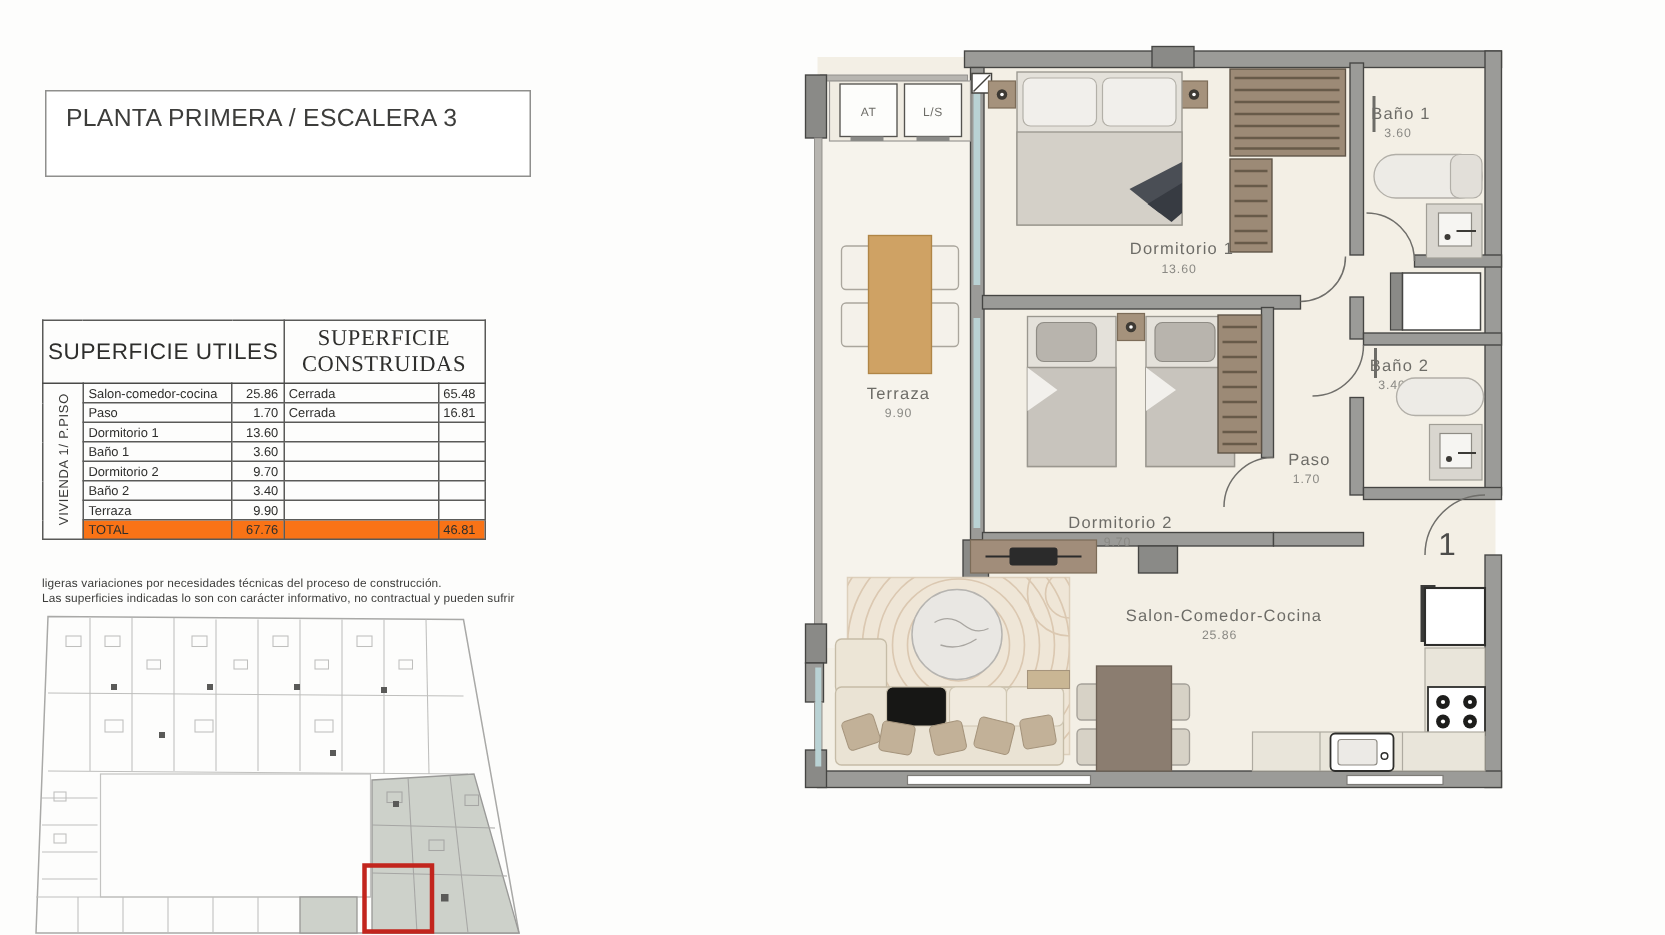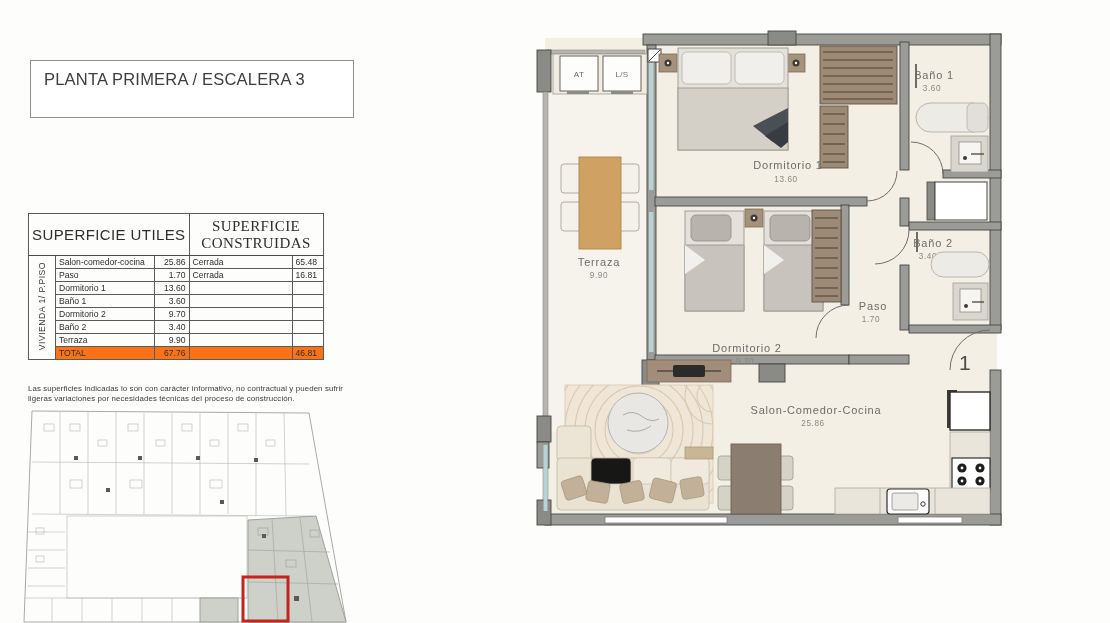--- a/index.html
+++ b/index.html
@@ -112,22 +112,22 @@
   <tr class="total-row">
     <td class="c-name">TOTAL</td>
     <td class="c-val">67.76</td>
     <td class="c-cname"></td>
     <td class="c-cval">46.81</td>
   </tr>
 </tbody>
   </table>
 
 <div class="disclaimer">
+  <div>ligeras variaciones por necesidades técnicas del proceso de construcción.</div>
   <div>Las superficies indicadas lo son con carácter informativo, no contractual y pueden sufrir</div>
-  <div>ligeras variaciones por necesidades técnicas del proceso de construcción.</div>
 </div>
 
 <svg style="position:absolute;left:10px;top:410px;" width="350" height="213" viewBox="0 0 350 213">
   <g stroke="#a9a9a7" stroke-width="1" fill="#fdfdfc">
     <polygon points="22,1 299,3 336,212 14,212"></polygon>
     <rect x="57" y="106" width="180" height="82" fill="#fdfdfc" stroke="#c3c3c1" stroke-width="0.8"></rect>
   </g>
 
   <g stroke="#bfbfbd" stroke-width="0.7" fill="none">
     <line x1="22" y1="52" x2="299" y2="54"></line>

